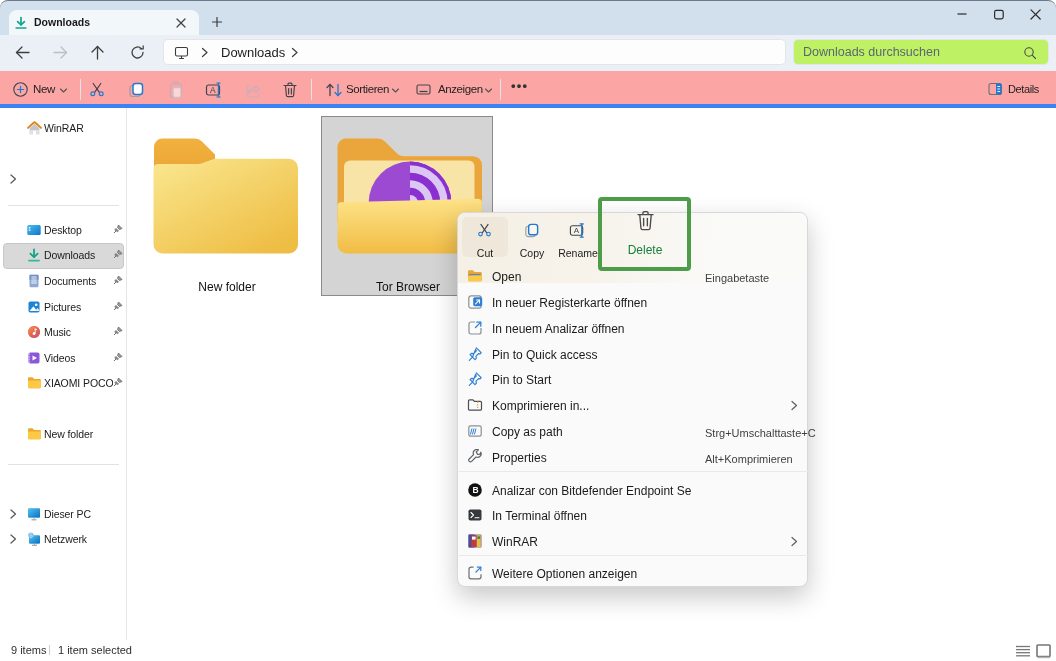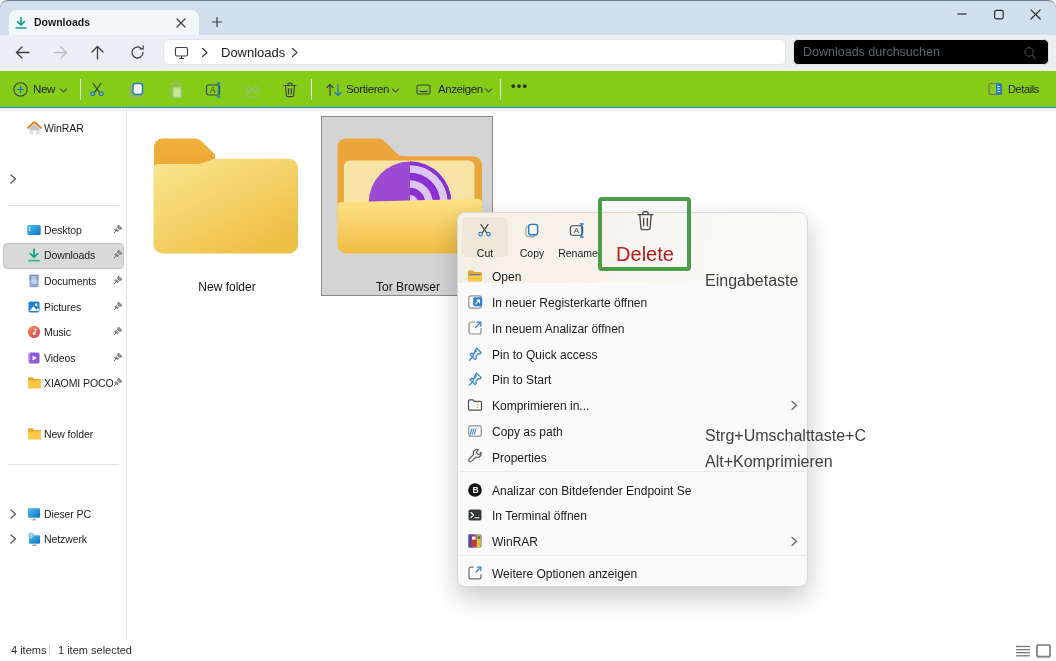--- a/index.html
+++ b/index.html
@@ -9,22 +9,22 @@
 
 #titlebar { position:absolute; left:0; top:0; width:1056px; height:35px; background:#d2dfec; border-top:1px solid #6b7988; border-radius:8px 8px 0 0; }
 #tab { position:absolute; left:9px; top:9px; width:190px; height:26px; background:#f2f7fa; border-radius:8px 8px 0 0; }
 #tab .tlabel { position:absolute; left:25px; top:6px; font-size:10.5px; letter-spacing:0px; color:#191919; font-weight:bold; }
 #tab .tx { position:absolute; left:162px; top:3px; width:20px; height:20px; }
 #plusbtn { position:absolute; left:204px; top:9px; width:26px; height:24px; }
 #winbtns { position:absolute; right:0; top:0; height:35px; }
 #navrow { position:absolute; left:0; top:35px; width:1056px; height:36px; background:#eaf0f6; }
 .navarrow { position:absolute; top:9px; width:17px; height:17px; }
 #addrbar { position:absolute; left:163px; top:4px; width:623px; height:26px; background:#fdfdfe; border:1px solid #e2e6eb; border-radius:5px; }
-#searchbar { position:absolute; left:793px; top:4px; width:256px; height:26px; background:#000000; border:1px solid #e2e6eb; border-radius:5px; }
-#toolbar { position:absolute; left:0; top:71px; width:1056px; height:37px; background:#84cc16; border-bottom:1px solid #3b82f6; }
+#searchbar { position:absolute; left:793px; top:4px; width:256px; height:26px; background:#bef264; border:1px solid #e2e6eb; border-radius:5px; }
+#toolbar { position:absolute; left:0; top:71px; width:1056px; height:37px; background:#fca5a5; border-bottom:4px solid #3b82f6; }
 .tbtext { position:absolute; top:12px; font-size:11.5px; letter-spacing:-0.4px; color:#1f1f1f; }
 .tbsep { position:absolute; top:8px; width:1px; height:21px; background:#e1e4e8; }
 
 #sidebar { position:absolute; left:0; top:108px; width:127px; height:532px; background:#fff; border-right:1px solid #e6e6e6; }
 .sitem { position:absolute; left:0; width:127px; height:25px; }
 .sitem .slabel { position:absolute; left:44px; top:6px; font-size:10.5px; letter-spacing:-0.1px; color:#1b1b1b; white-space:nowrap; }
 .sitem svg.sic { position:absolute; left:27px; top:5px; }
 .pin { position:absolute; left:113px; top:6px; }
 .schev { position:absolute; left:8px; top:6px; }
 .ssep { position:absolute; left:8px; width:111px; height:1px; background:#e2e2e2; }
@@ -32,28 +32,28 @@
 .flabel { position:absolute; font-size:12px; color:#111; text-align:center; }
 #torsel { position:absolute; left:321px; top:116px; width:172px; height:180px; background:#d4d4d4; border:1px solid #8a8a8a; }
 
 #statusbar { position:absolute; left:0; top:640px; width:1056px; height:21px; background:#fff; font-size:11px; color:#2e2e2e; }
 
 #cmenu { position:absolute; left:457px; top:212px; width:351px; height:375px; background:#fafafa; border:1px solid #d8d8d8; border-radius:8px; box-shadow:0 10px 26px rgba(0,0,0,0.22); }
 #cmenutop { position:absolute; left:0; top:0; width:100%; height:70px; border-radius:8px 8px 0 0; background:linear-gradient(100deg,#f5f0e5 0%,#f7f3eb 40%,#fafaf8 75%); }
 .mrow { position:absolute; left:0px; width:351px; height:25px; }
 .mrow .mtext { position:absolute; left:34px; top:6px; font-size:12px; color:#1b1b1b; white-space:nowrap; }
 .mrow svg.mic { position:absolute; left:9px; top:4px; }
-.mrow .msc { position:absolute; left:247px; top:8px; font-size:16px; color:#3f3f3f; white-space:nowrap; }
+.mrow .msc { position:absolute; left:247px; top:8px; font-size:11px; color:#3f3f3f; white-space:nowrap; }
 .mrow .mchev { position:absolute; left:332px; top:7px; }
 .msep { position:absolute; left:1px; width:349px; height:1px; background:#e9e9e9; }
 .bigcell { position:absolute; top:4px; width:46px; height:40px; text-align:center; }
 .bigcell .blabel { position:absolute; width:100%; top:30px; font-size:10.5px; color:#1c1c1c; }
 #greenbox { position:absolute; left:598px; top:197px; width:93px; height:74px; border:4px solid #4d9c49; border-radius:4px; z-index:60; }
 #delcell { position:absolute; left:604px; top:203px; width:82px; height:62px; z-index:61; text-align:center; }
-#delcell .dlabel { position:absolute; width:100%; top:40px; font-size:20px; color:#b91c1c; }
+#delcell .dlabel { position:absolute; width:100%; top:40px; font-size:12px; color:#15803d; }
 </style>
 </head>
 <body>
 <div id="titlebar">
   <div id="tab">
     <svg style="position:absolute;left:5px;top:6px" width="14" height="14" viewBox="0 0 14 14">
         <g stroke="#14a38a" stroke-width="1.7" fill="none" stroke-linecap="round" stroke-linejoin="round">
           <path d="M7 1.5 V8.5"></path>
           <path d="M3.6 5.6 L7 9 L10.4 5.6"></path>
           <path d="M2.2 12 H11.8"></path>
@@ -448,21 +448,21 @@
     <path d="M73 58 A8 8 0 0 1 73 74 Z" fill="#dcc6f4"></path>
     <g fill="none" stroke="#dcc6f4" stroke-width="7.5">
       <path d="M73 47 A19 19 0 0 1 73 85"></path>
       <path d="M73 32 A34 34 0 0 1 73 100"></path>
     </g>
   </g>
   <path d="M0.5 69 Q0.5 65.3 4.2 65.2 L140 61.7 Q144.9 61.6 144.9 65.4 V107.5 A9 9 0 0 1 136 116.5 H9.5 A9 9 0 0 1 0.5 107.5 Z" fill="url(#tfront)"></path>
 </svg>
 <div class="flabel" style="left:335px;top:280px;width:146px;text-align:center;">Tor Browser</div>
 <div id="statusbar">
-  <span style="position:absolute;left:11px;top:4px;">4 items</span>
+  <span style="position:absolute;left:11px;top:4px;">9 items</span>
   <span style="position:absolute;left:48px;top:3px;color:#c9c9c9;">|</span>
   <span style="position:absolute;left:58px;top:4px;">1 item selected</span>
   <svg style="position:absolute;left:1016px;top:5px" width="14" height="12" viewBox="0 0 14 12">
       <g stroke="#787878" stroke-width="1.3">
         <path d="M0 1.5 h14"></path>
         <path d="M0 4.6 h14"></path>
         <path d="M0 7.7 h14"></path>
         <path d="M0 10.8 h14"></path>
       </g>
     </svg>

